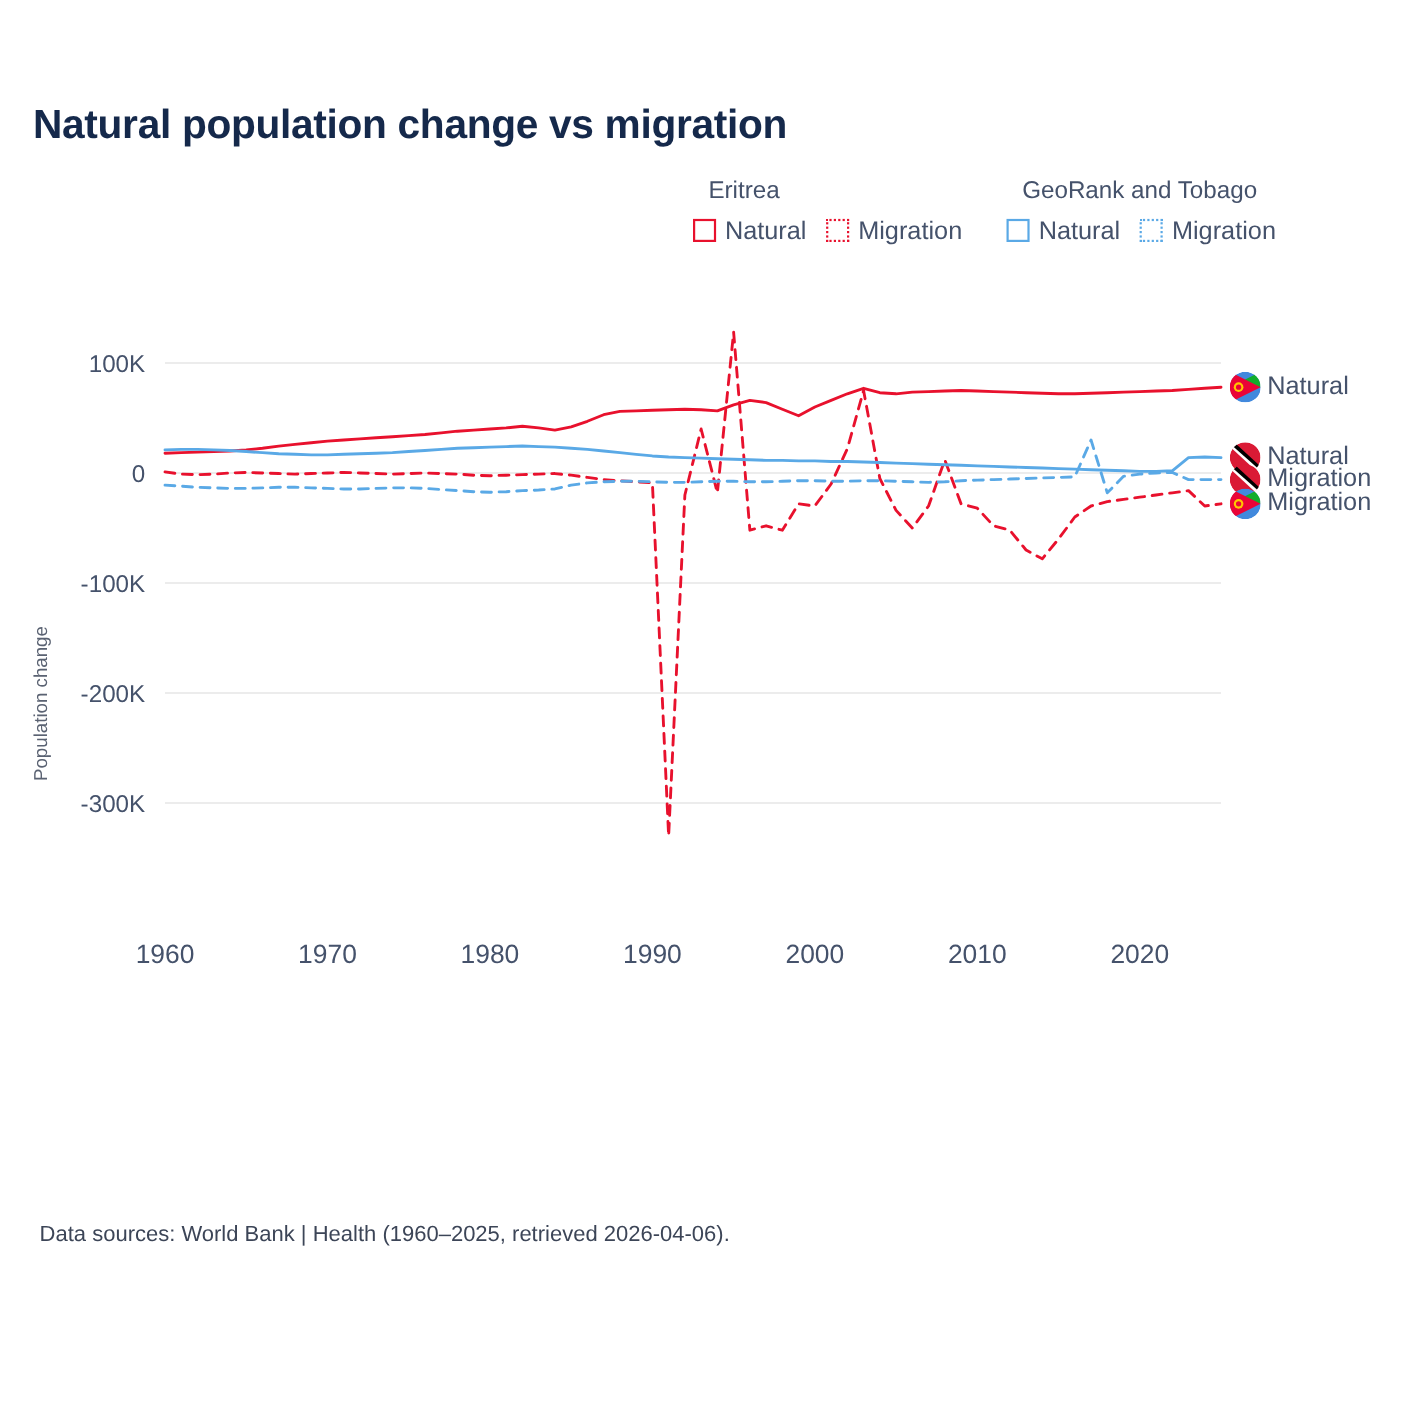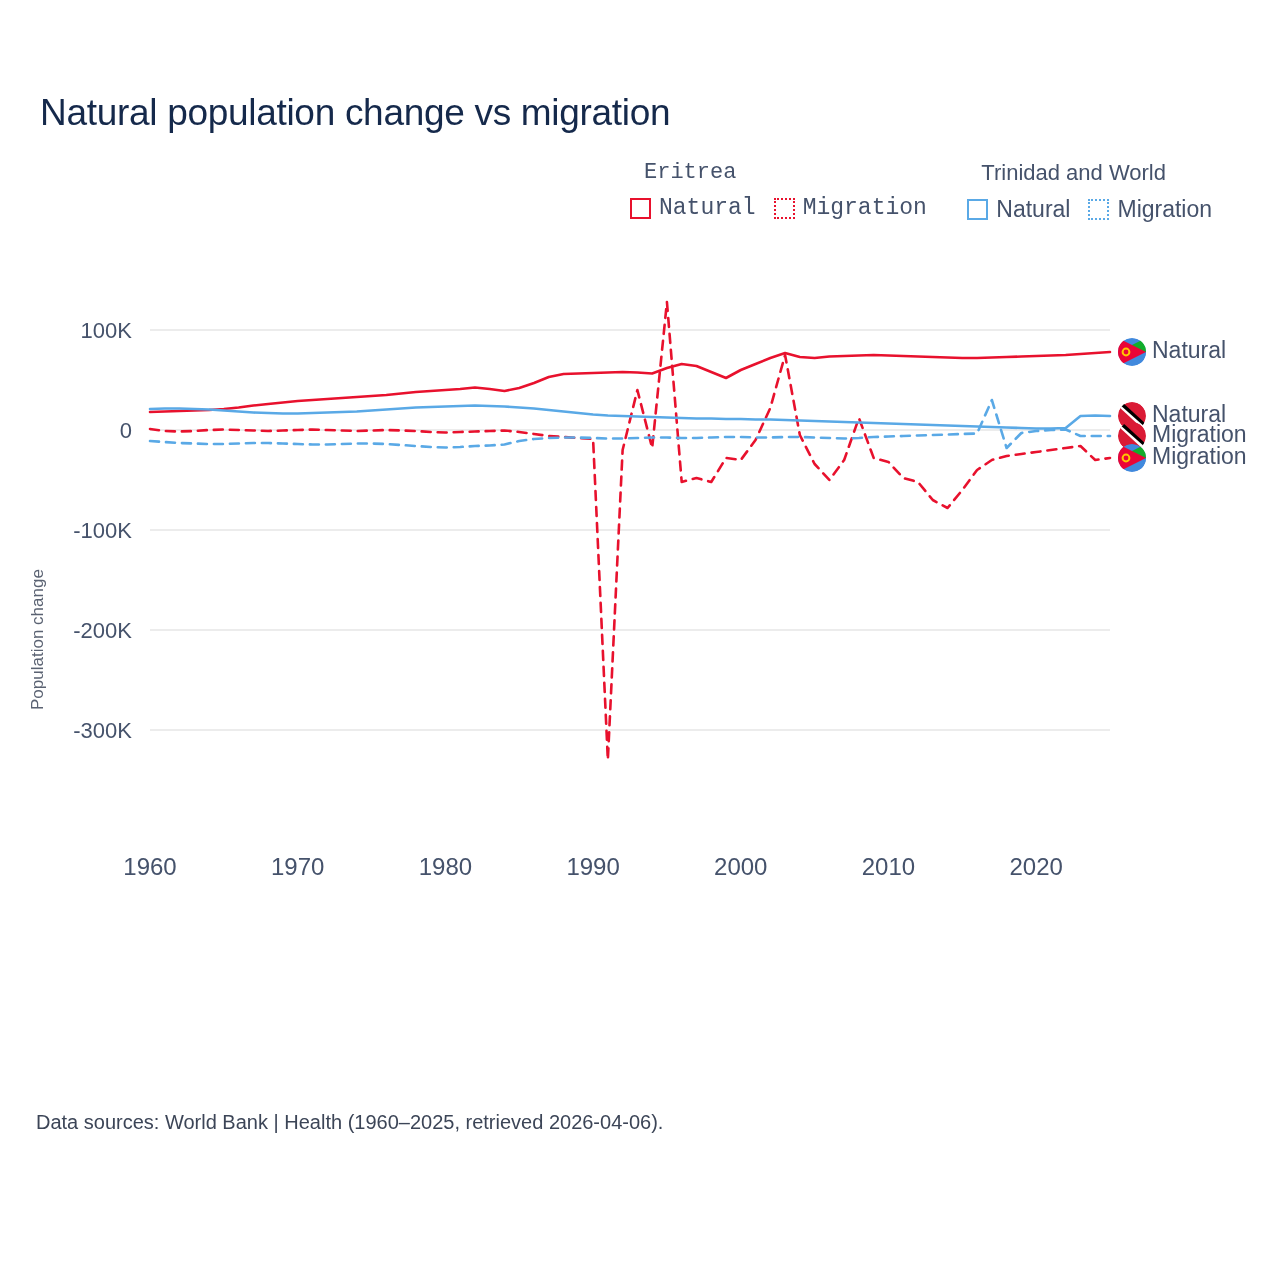--- a/index.html
+++ b/index.html
@@ -10,40 +10,40 @@
   body {
     width: 1280px;
     height: 1280px;
     font-family: "Liberation Sans", sans-serif;
     color: #1b2a4a;
     position: relative;
     overflow: hidden;
   }
   #title {
     position: absolute;
-    left: 40px;
+    left: 30px;
     top: 92px;
     font-size: 37px;
-    font-weight: normal;
+    font-weight: bold;
     color: #15294b;
     letter-spacing: -0.3px;
   }
   
   #legend {
     position: absolute;
     left: 630px;
     top: 160px;
     width: 640px;
     color: #45526b;
   }
   .legend-group {
     display: inline-block;
     vertical-align: top;
   }
-  .legend-group.g1 { margin-right: 36px; font-family: Liberation Mono, monospace; }
+  .legend-group.g1 { margin-right: 36px; }
   .legend-title {
     font-size: 22px;
     color: #45526b;
     margin-bottom: 10px;
     padding-left: 14px;
   }
   .legend-items {
     display: flex;
     align-items: center;
   }
@@ -124,21 +124,21 @@
         <span class="swatch sw-solid-red"></span>
         <span>Natural</span>
       </div>
       <div class="legend-item">
         <span class="swatch sw-dash-red"></span>
         <span>Migration</span>
       </div>
     </div>
   </div>
   <div class="legend-group g2">
-    <div class="legend-title">Trinidad and World</div>
+    <div class="legend-title">GeoRank and Tobago</div>
     <div class="legend-items">
       <div class="legend-item">
         <span class="swatch sw-solid-blue"></span>
         <span>Natural</span>
       </div>
       <div class="legend-item">
         <span class="swatch sw-dash-blue"></span>
         <span>Migration</span>
       </div>
     </div>

